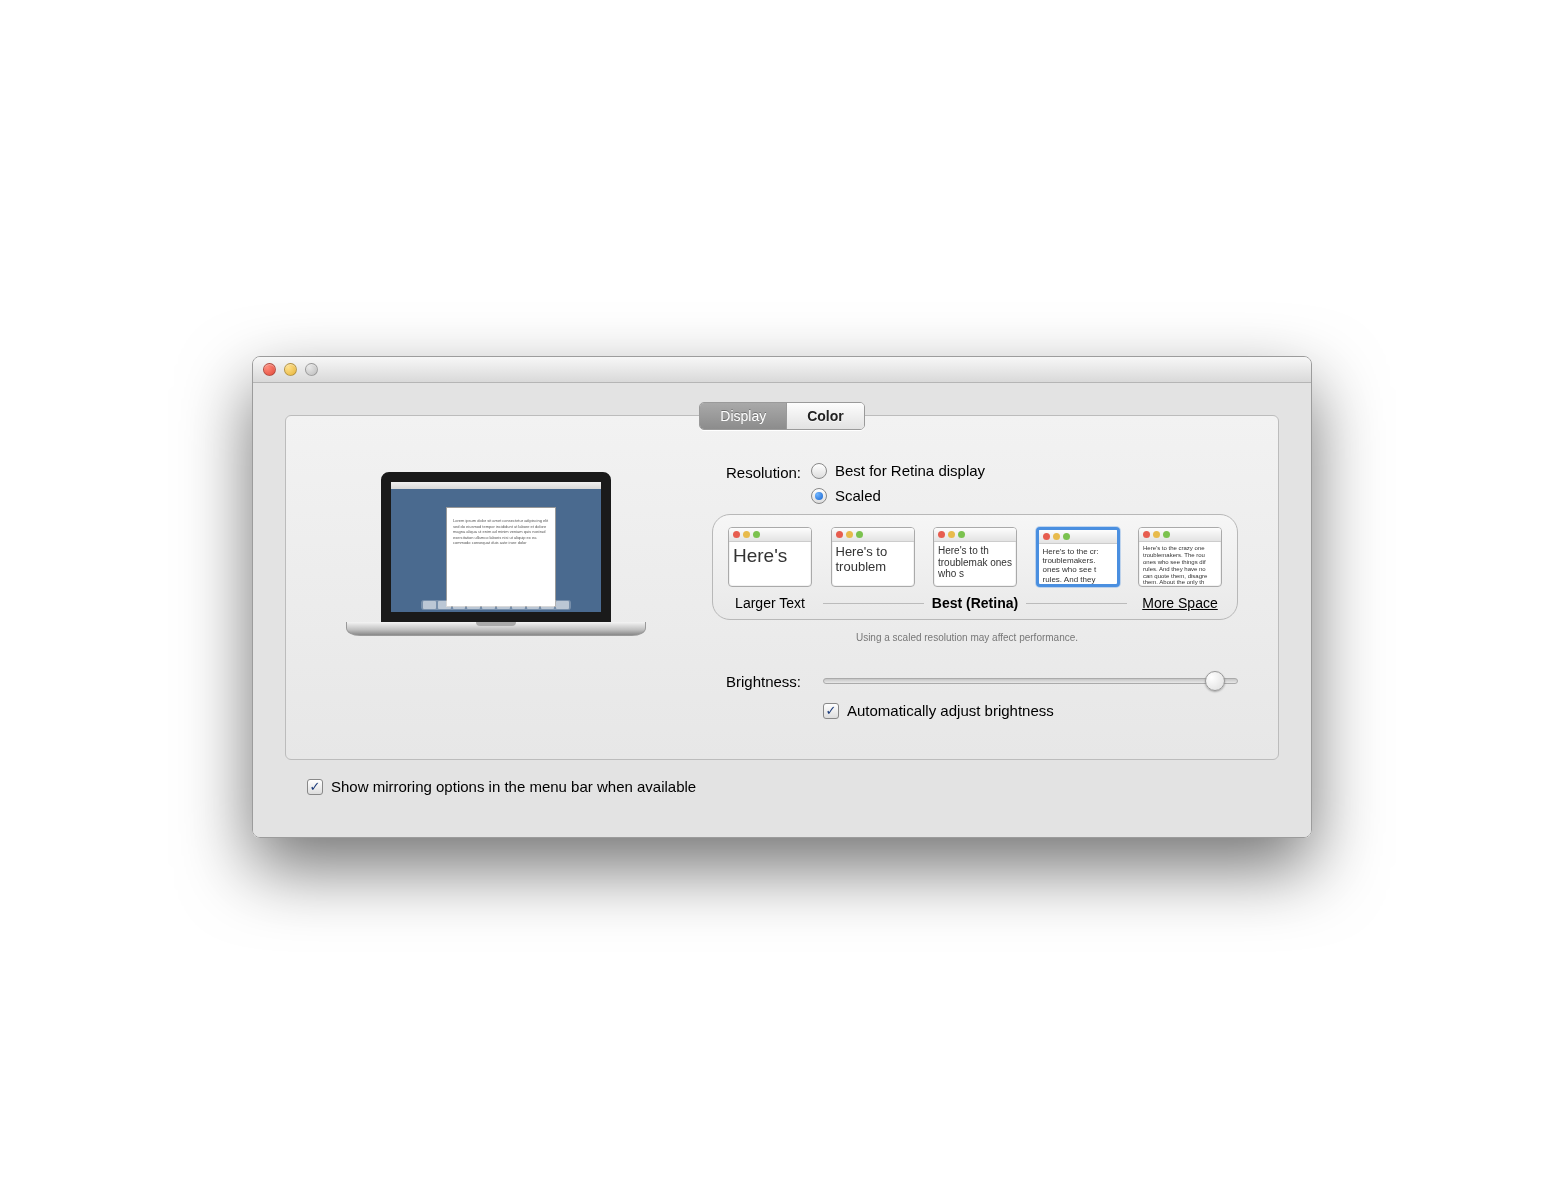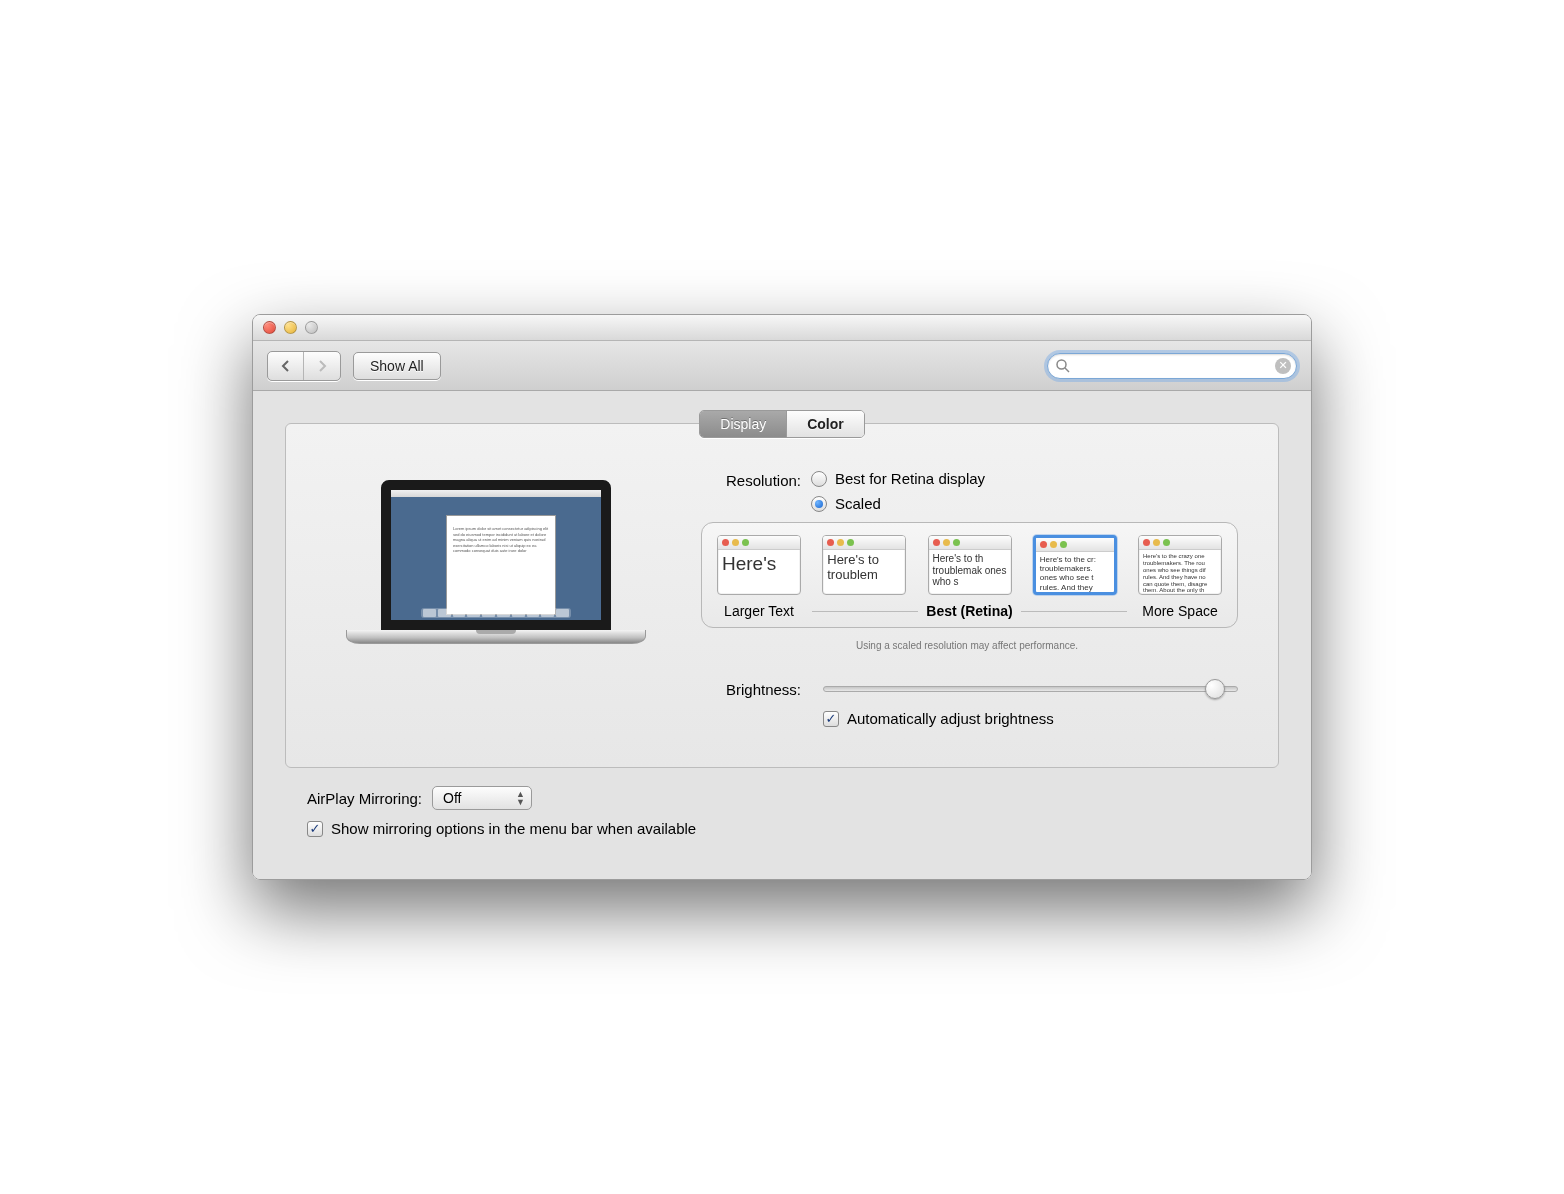--- a/index.html
+++ b/index.html
@@ -234,24 +234,24 @@
     width:16px; height:16px; border-radius:50%;
     border:1px solid #888;
     background: linear-gradient(#fff,#ddd);
     display:flex; align-items:center; justify-content:center;
   }
   .radio-dot.selected::after {
     content:''; width:8px; height:8px; border-radius:50%;
     background: radial-gradient(circle at 30% 30%, #6fb5ff, #1a66d0);
   }
   .scale-box {
-    margin-left: 5px;
+    margin-left: 16px;
     margin-top: 10px;
     border: 1px solid #b8b8b8;
-    border-radius: 12px;
+    border-radius: 18px;
     background: linear-gradient(#f6f6f6,#e9e9e9);
     padding: 12px 12px 8px 12px;
   }
   .scale-options {
     display:flex; gap:10px; justify-content:space-between;
   }
   .opt {
     width: 90px;
     display:flex; flex-direction:column; align-items:center;
     gap:4px;
@@ -283,21 +283,21 @@
     line-height:1.15;
     overflow:hidden;
   }
   .scale-labels {
     display:flex; align-items:center; margin-top:8px;
     font-size:14px;
   }
   .scale-labels .left { width:90px; text-align:center; }
   .scale-labels .mid { flex:1; display:flex; align-items:center; justify-content:center; font-weight:bold; }
   .scale-labels .mid .line { flex:1; height:1px; background:#bbb; margin:0 8px; }
-  .scale-labels .right { width:90px; text-align:center; }
+  .scale-labels .right { width:90px; text-align:center;text-decoration:underline; }
   .hint {
     text-align:center; color:#777; font-size:10px;
     margin-top:12px;
   }
   .brightness-row {
     display:flex; align-items:center; margin-top:28px;
   }
   .slider {
     flex:1; height:6px; margin-left:12px;
     background: linear-gradient(#c6c6c6,#e8e8e8);
@@ -357,45 +357,20 @@
 <div class="window">
 
   <div class="titlebar">
     <div class="traffic-lights">
       <div class="light red"></div>
       <div class="light yellow"></div>
       <div class="light gray"></div>
     </div>
   </div>
 
-  <div class="toolbar">
-    <div class="segmented">
-      <div class="seg">
-        <svg width="10" height="12" viewBox="0 0 10 12">
-            <path d="M7 1 L2 6 L7 11" fill="none" stroke="#666" stroke-width="2"></path>
-          </svg>
-      </div>
-      <div class="seg">
-        <svg width="10" height="12" viewBox="0 0 10 12">
-            <path d="M3 1 L8 6 L3 11" fill="none" stroke="#bbb" stroke-width="2"></path>
-          </svg>
-      </div>
-    </div>
-    <div class="btn">
-      <span>Show All</span>
-    </div>
-    <div class="search-wrap">
-      <svg class="search-icon" viewBox="0 0 16 16">
-          <circle cx="6.5" cy="6.5" r="4.5" fill="none" stroke="#888" stroke-width="1.5"></circle>
-          <line x1="10" y1="10" x2="14" y2="14" stroke="#888" stroke-width="1.5"></line>
-        </svg>
-      <input class="search" type="text" placeholder="" style="">
-      <div class="clear-icon">✕</div>
-    </div>
-  </div>
 
   <div class="content">
     <div class="panel">
 
       <div class="tabbar">
         <div class="tabs">
           <div class="tab active">
             <span>Display</span>
           </div>
           <div class="tab inactive">
@@ -521,27 +496,20 @@
           <div class="checkbox-row">
             <div class="checkbox">✓</div>
             <span>Automatically adjust brightness</span>
           </div>
 
         </div>
       </div>
     </div>
 
     <div class="footer footer-area">
-      <div class="footer-row">
-        <span>AirPlay Mirroring:</span>
-        <div class="select">
-          <span>Off</span>
-          <span class="arrows">▲<br>▼</span>
-        </div>
-      </div>
       <div class="footer-check">
         <div class="checkbox">✓</div>
         <span>Show mirroring options in the menu bar when available</span>
       </div>
 
     </div>
 
   </div>
 </div>
 

